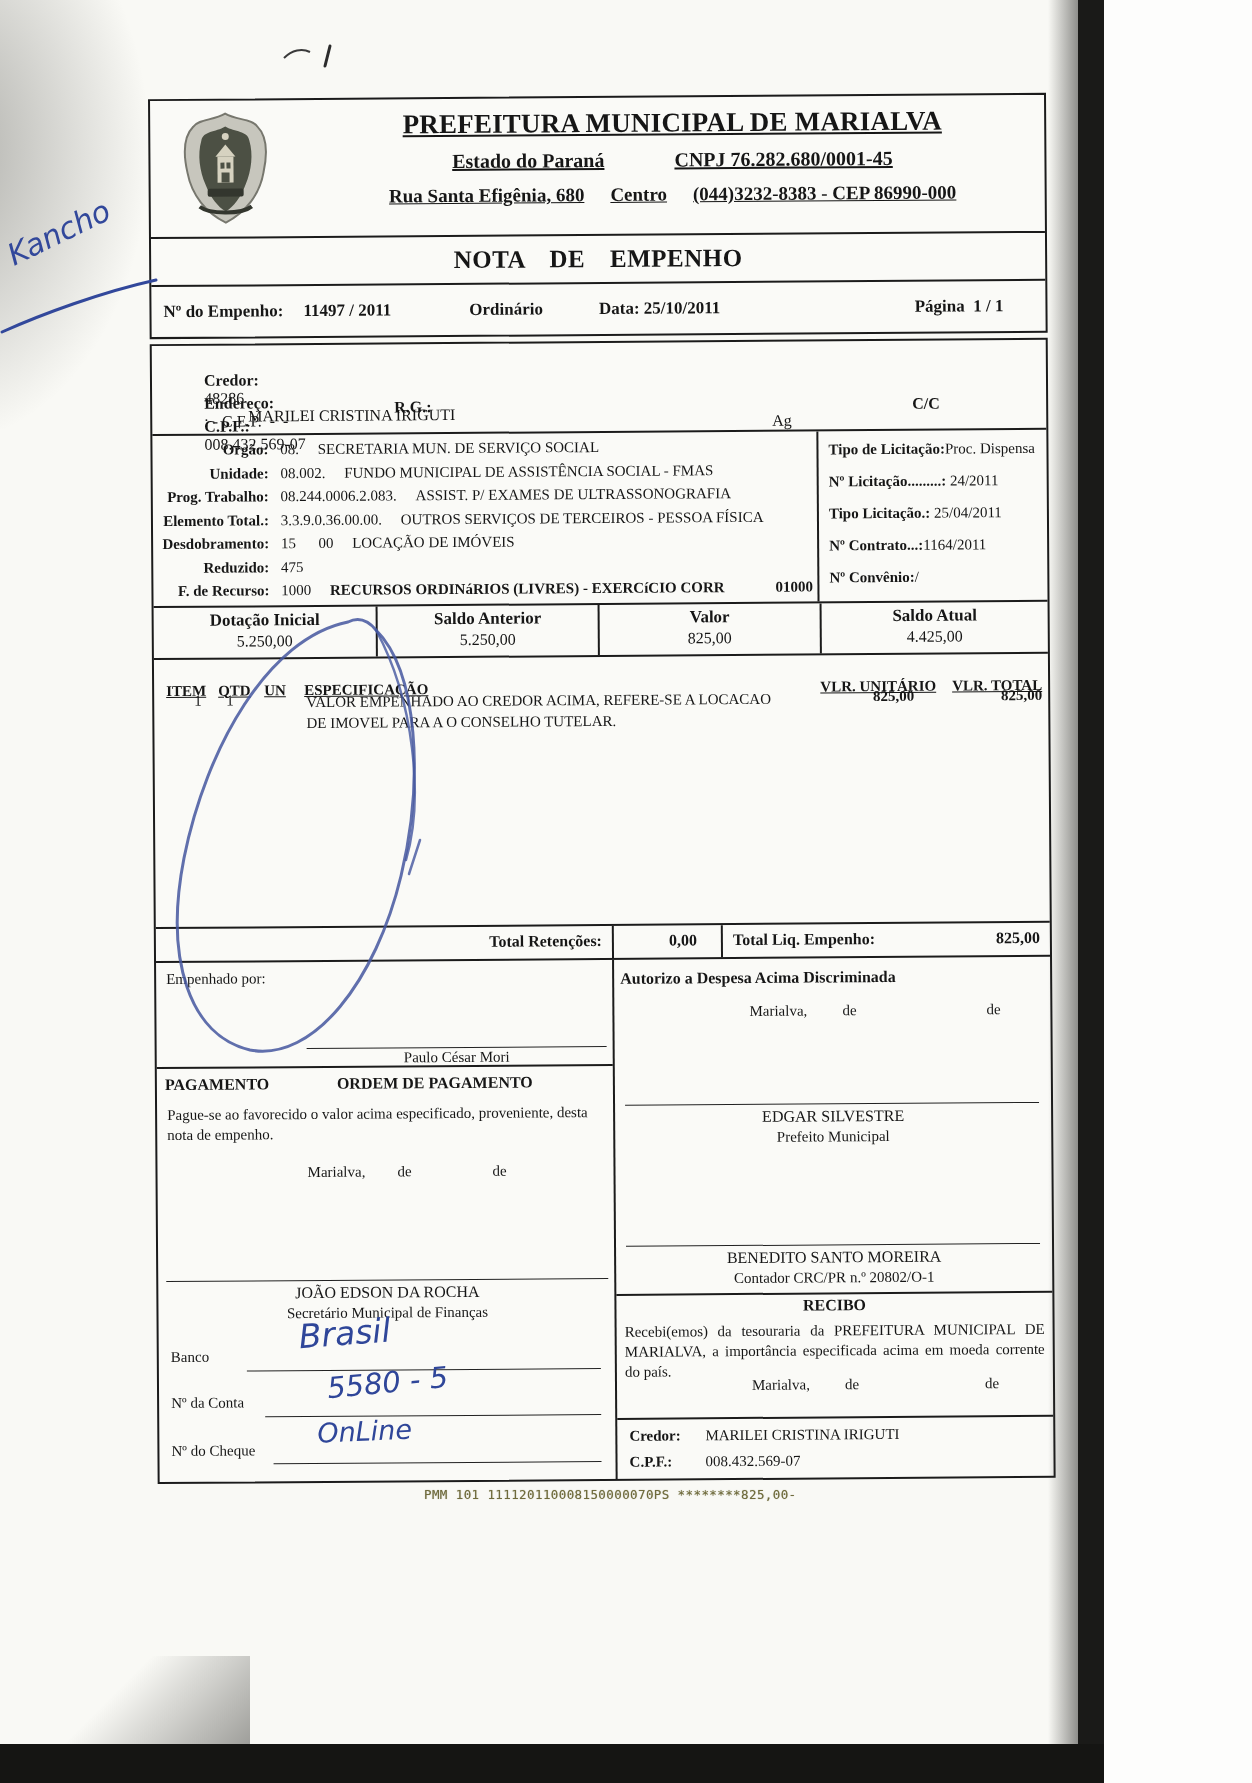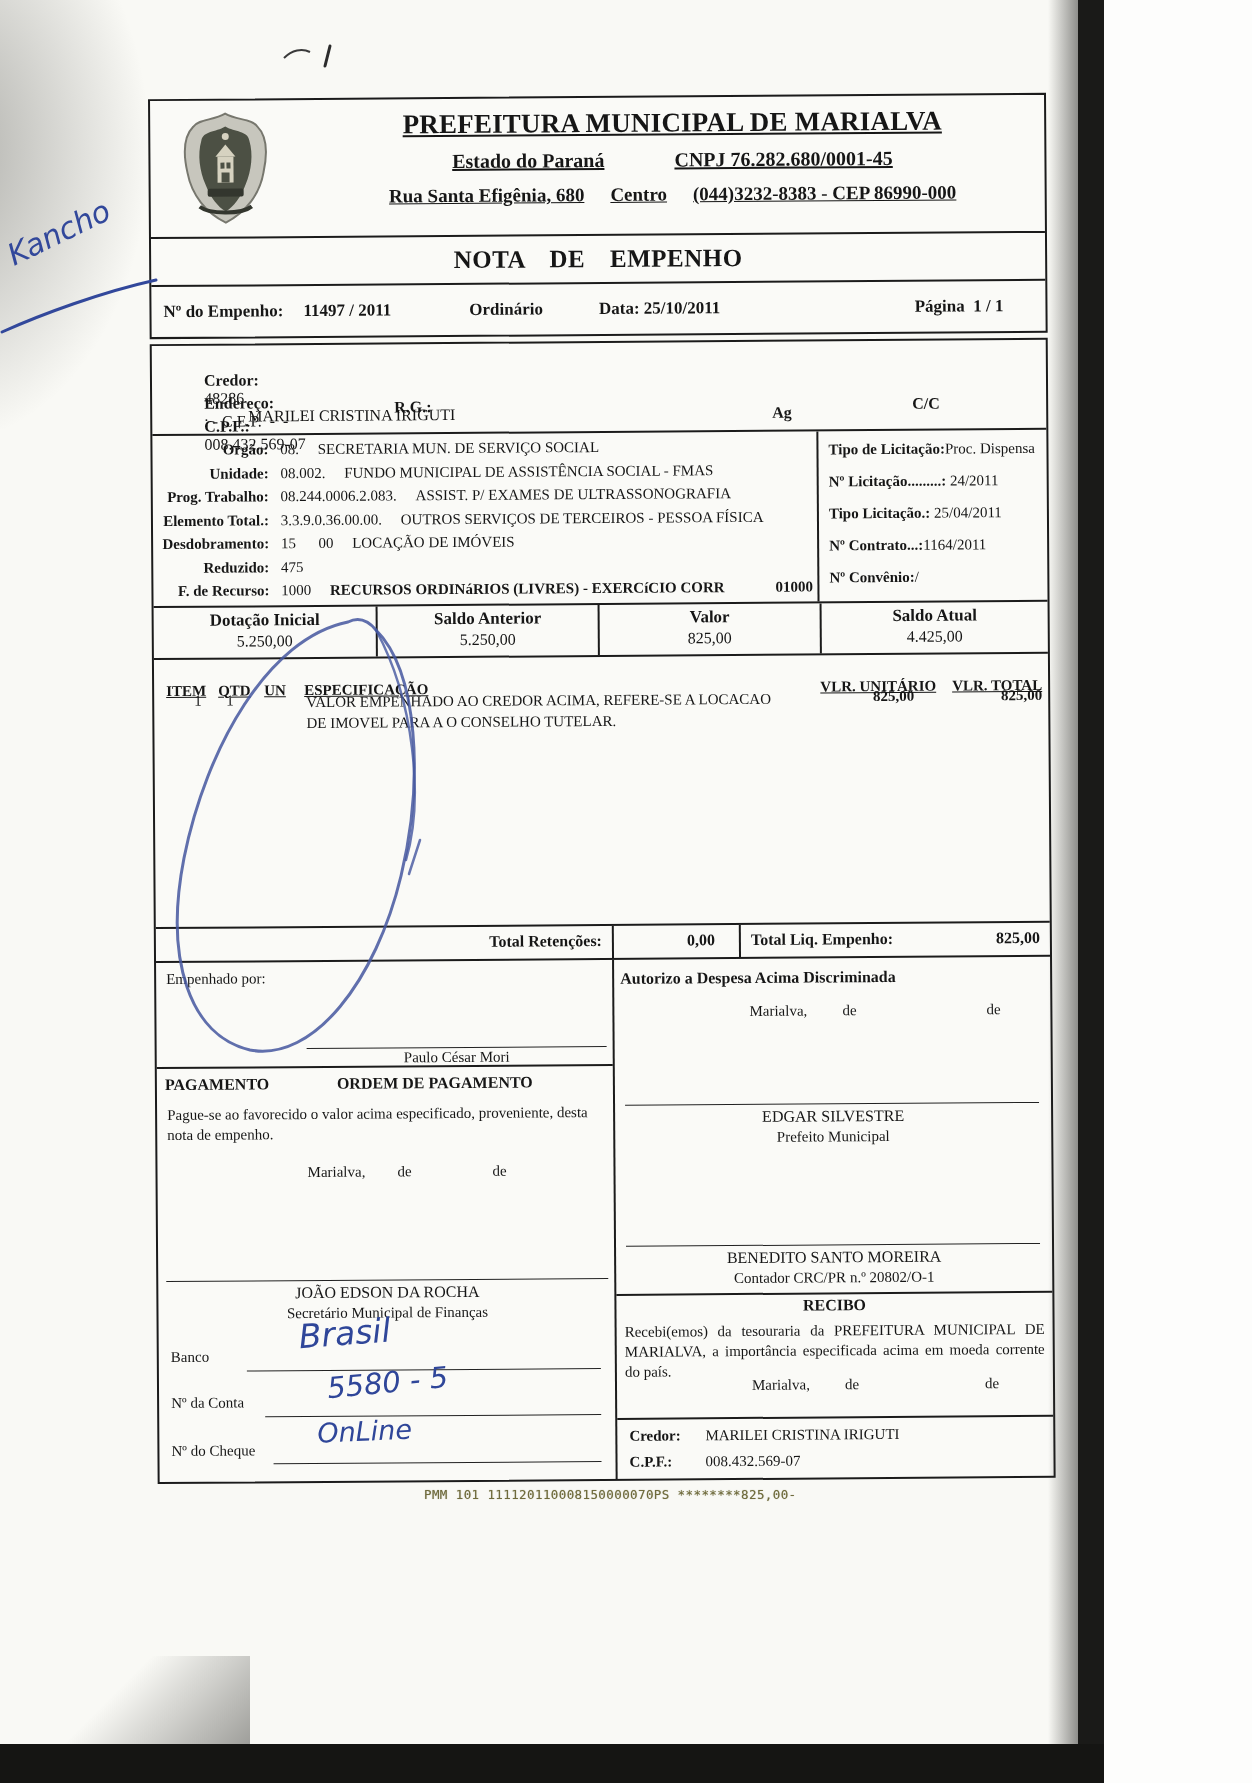--- a/index.html
+++ b/index.html
@@ -37,21 +37,21 @@
   .emp-row{border-top:2px solid #1b1b1b;height:50px;display:flex;align-items:center;
     font-size:17px;font-weight:bold;padding:0 12px;white-space:pre;}
   .emp-num{margin-left:20px;} .emp-mod{margin-left:78px;} .emp-date{margin-left:56px;}
   .emp-page{margin-left:auto;margin-right:30px;}
 
   .credor-box{height:80px;padding:8px 12px 0;font-size:16px;}
   .crow{height:23px;position:relative;white-space:pre;}
   .clabel{display:inline-block;font-weight:bold;}
   .w70{width:74px;} .w84{width:84px;}
   .cval{display:inline-block;}
-  .ag{position:absolute;left:608px;top:8px;font-weight:bold;}
+  .ag{position:absolute;left:608px;top:16px;font-weight:normal;}
   .cc{position:absolute;left:748px;top:0;font-weight:bold;}
   .rg{position:absolute;left:230px;top:0;font-weight:bold;}
   .cname{margin-left:44px;}
 
   .orgao-box{display:flex;border-top:2px solid #1b1b1b;height:170px;}
   .org-left{width:660px;padding:6px 0 0 4px;font-size:15px;}
   .orow{height:23.5px;white-space:nowrap;position:relative;}
   .olabel{display:inline-block;width:112px;text-align:right;font-weight:bold;}
   .oval{display:inline-block;margin-left:8px;white-space:pre;text-align:right;}
   .odesc{margin-left:15px;}
@@ -71,21 +71,21 @@
   .ihead span{position:absolute;top:23px;font-weight:bold;text-decoration:underline;}
   .ih-item{left:12px;} .ih-qtd{left:64px;} .ih-un{left:110px;} .ih-espec{left:150px;}
   .ih-unit{right:112px;} .ih-total{right:6px;}
   .irow span{position:absolute;top:33px;}
   .ir-item{left:40px;} .ir-qtd{left:72px;}
   .ir-desc{left:152px;width:482px;white-space:pre-line;line-height:21px;}
   .ir-unit{right:134px;font-weight:bold;} .ir-total{right:6px;font-weight:bold;}
 
   .totals{display:flex;border-top:2px solid #1b1b1b;height:32px;font-size:16px;line-height:30px;}
   .tc1{width:458px;border-right:2px solid #1b1b1b;text-align:right;font-weight:bold;padding-right:10px;box-sizing:border-box;}
-  .tc2{width:127px;border-right:2px solid #1b1b1b;text-align:right;padding-right:24px;box-sizing:border-box;font-weight:bold;}
+  .tc2{width:109px;border-right:2px solid #1b1b1b;text-align:right;padding-right:24px;box-sizing:border-box;font-weight:bold;}
   .tc3{flex:1;display:flex;justify-content:space-between;padding:0 10px;font-weight:bold;}
 
   .bottom{display:flex;border-top:2px solid #1b1b1b;height:519px;}
   .bleft{width:458px;border-right:2px solid #1b1b1b;position:relative;font-size:15px;box-sizing:border-box;}
   .bright{flex:1;position:relative;font-size:15px;}
   .abs{position:absolute;}
   .sigline{border-top:1.5px solid #222;height:0;}
   .divline{border-top:2px solid #1b1b1b;height:0;left:0;right:0;}
   .ctr{text-align:center;}
   .b{font-weight:bold;}

